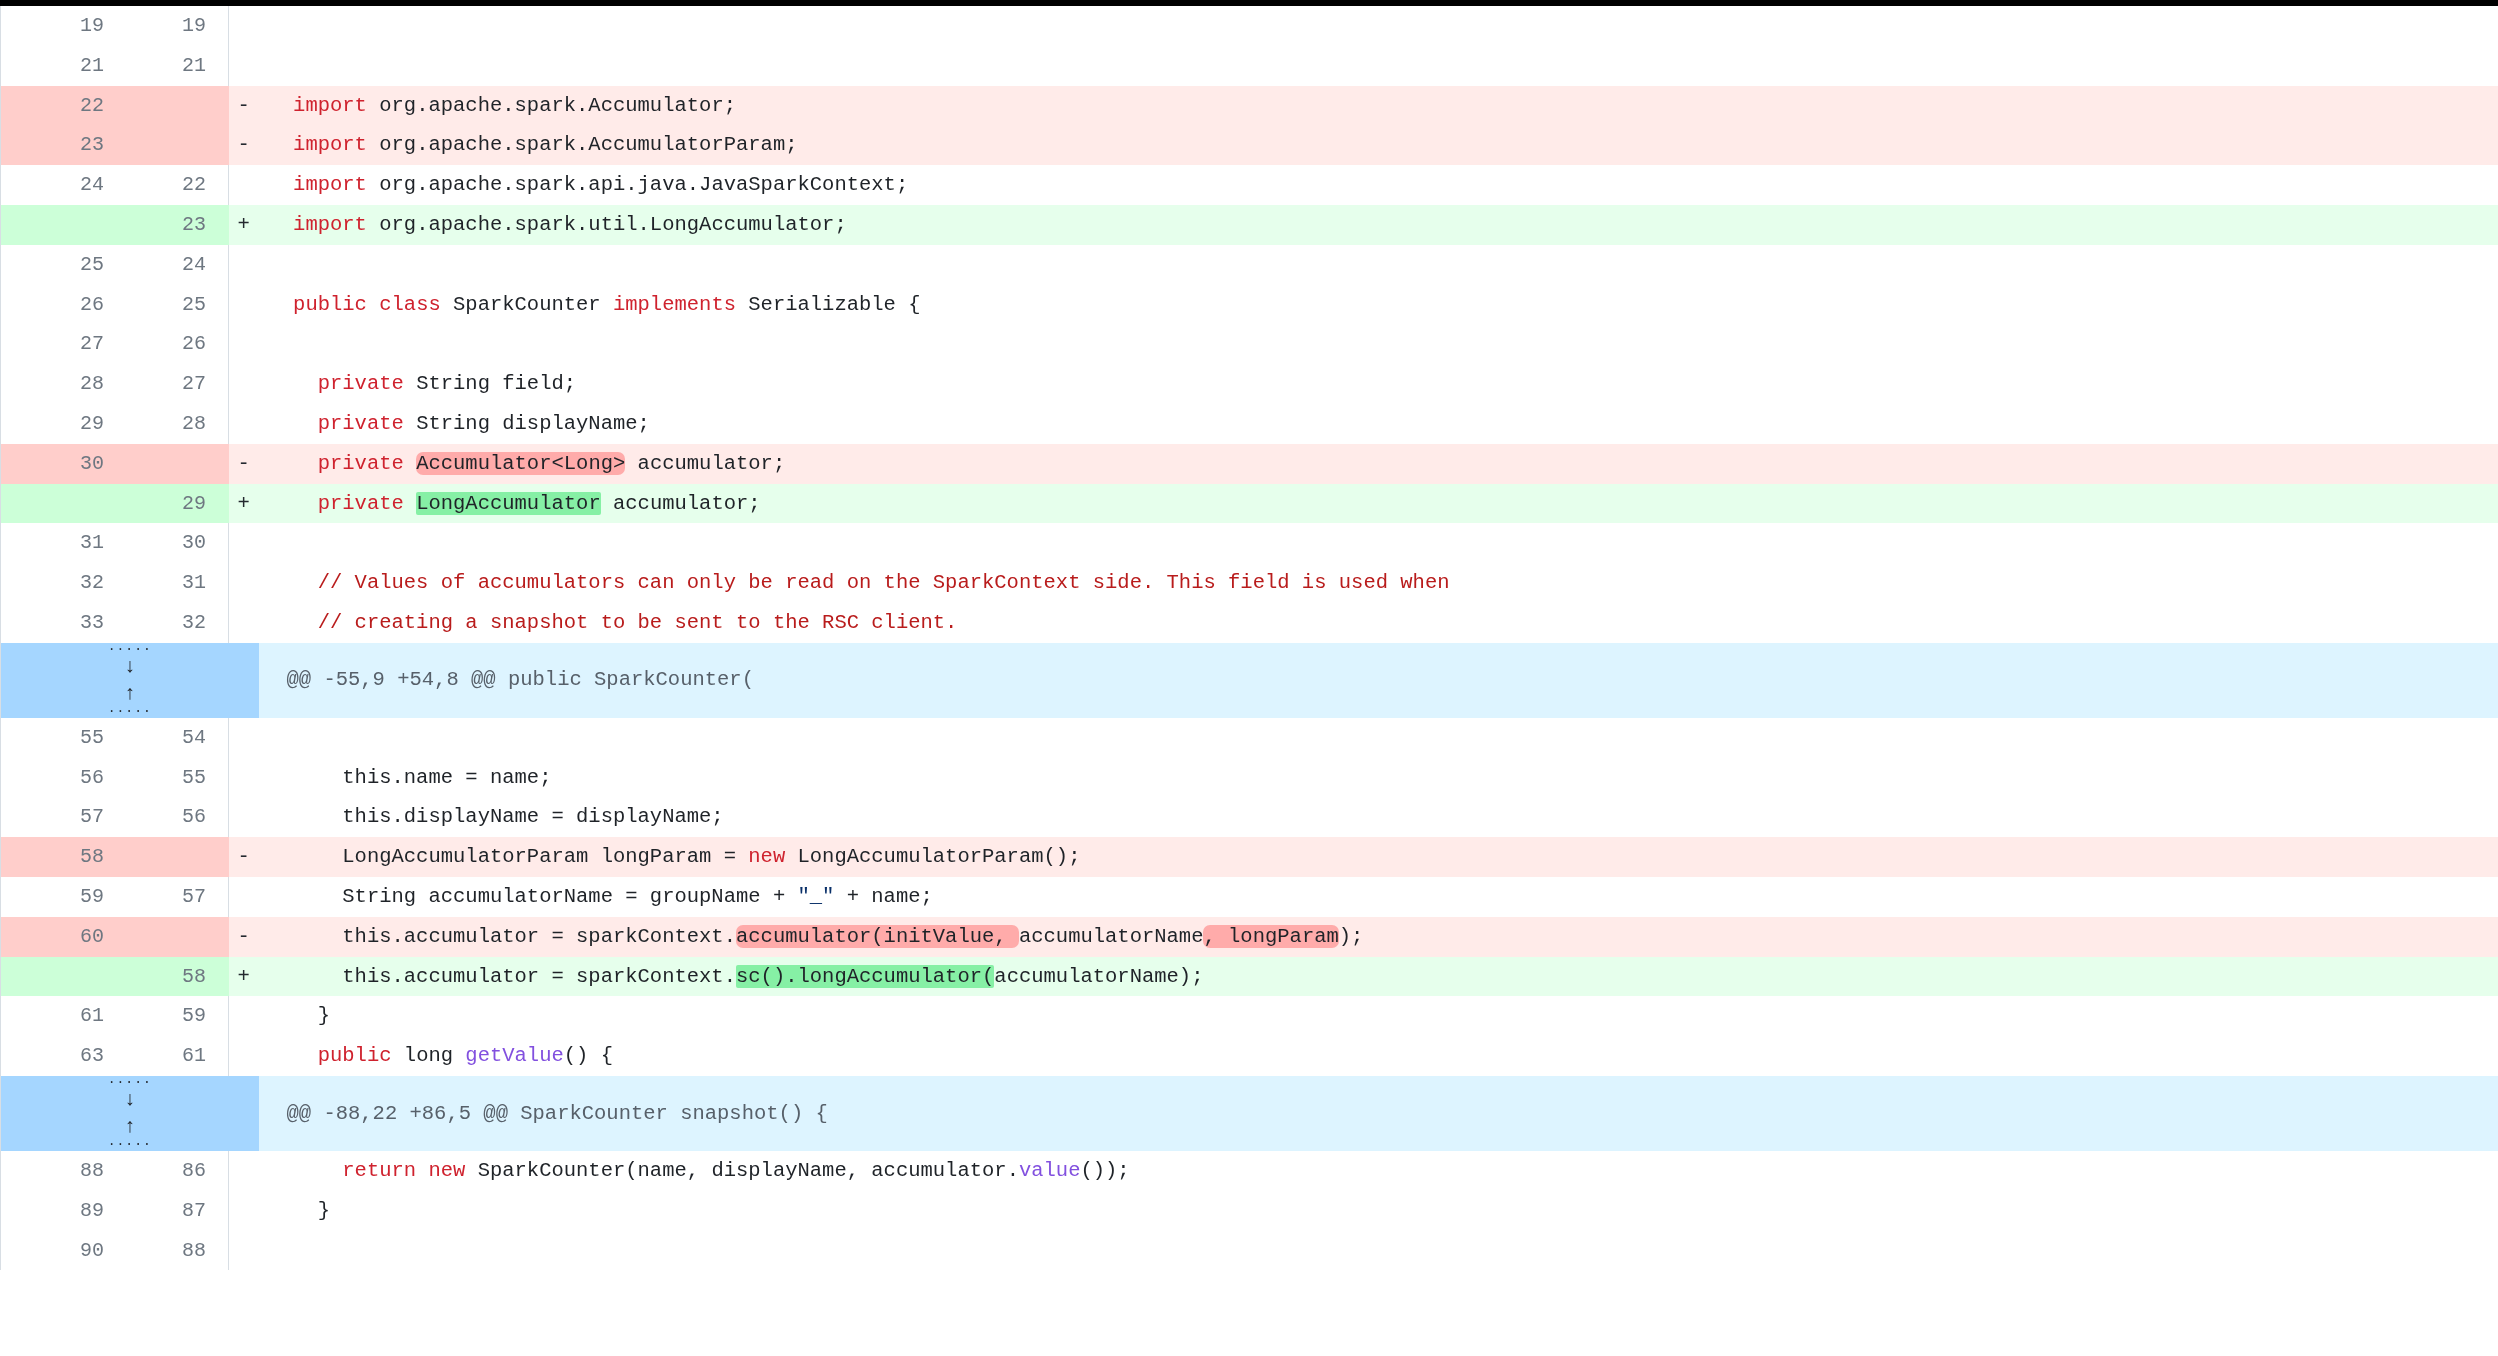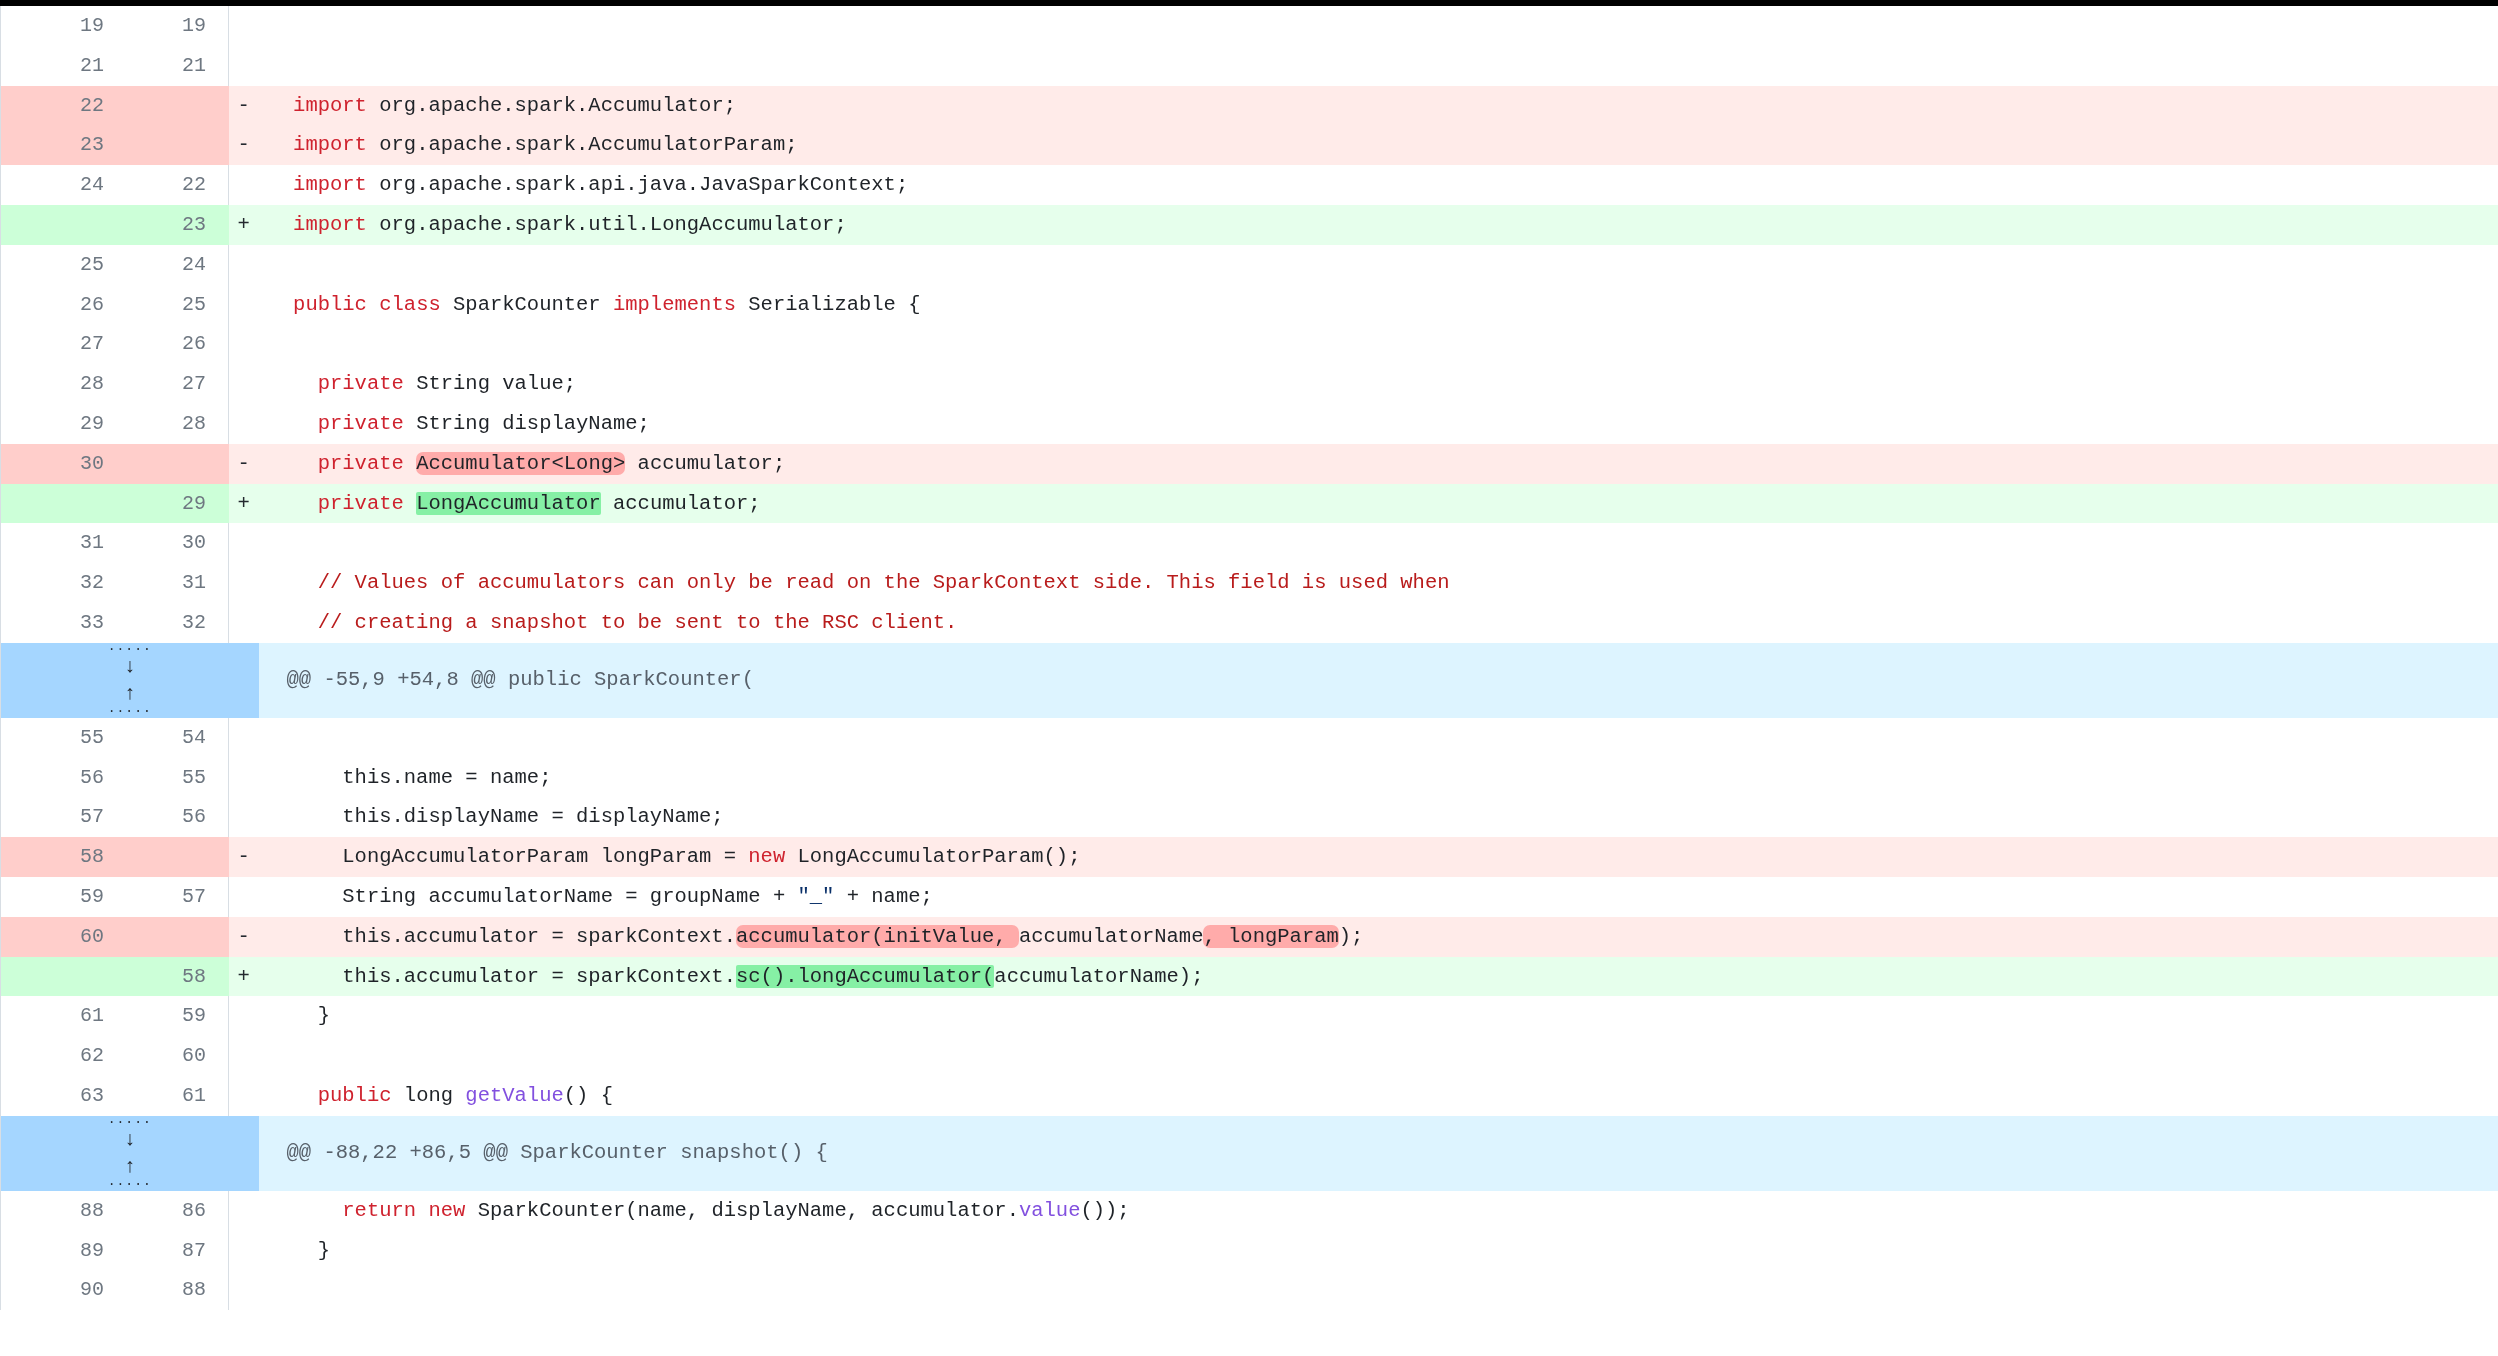--- a/index.html
+++ b/index.html
@@ -170,21 +170,21 @@
         <tr class="ctx">
           <td class="lnum old">27</td>
           <td class="lnum new">26</td>
           <td class="marker"></td>
           <td class="code"></td>
         </tr>
         <tr class="ctx">
           <td class="lnum old">28</td>
           <td class="lnum new">27</td>
           <td class="marker"></td>
-          <td class="code"><span class="pl">    </span><span class="kw">private</span><span class="pl"> String value;</span></td>
+          <td class="code"><span class="pl">    </span><span class="kw">private</span><span class="pl"> String field;</span></td>
         </tr>
         <tr class="ctx">
           <td class="lnum old">29</td>
           <td class="lnum new">28</td>
           <td class="marker"></td>
           <td class="code"><span class="pl">    </span><span class="kw">private</span><span class="pl"> String displayName;</span></td>
         </tr>
         <tr class="del">
           <td class="lnum old">30</td>
           <td class="lnum new"></td>
@@ -261,26 +261,20 @@
           <td class="marker">+</td>
           <td class="code"><span class="pl">      this.accumulator = sparkContext.</span><span class="pl wadd">sc().longAccumulator(</span><span class="pl">accumulatorName);</span></td>
         </tr>
         <tr class="ctx">
           <td class="lnum old">61</td>
           <td class="lnum new">59</td>
           <td class="marker"></td>
           <td class="code"><span class="pl">    }</span></td>
         </tr>
         <tr class="ctx">
-          <td class="lnum old">62</td>
-          <td class="lnum new">60</td>
-          <td class="marker"></td>
-          <td class="code"></td>
-        </tr>
-        <tr class="ctx">
           <td class="lnum old">63</td>
           <td class="lnum new">61</td>
           <td class="marker"></td>
           <td class="code"><span class="pl">    </span><span class="kw">public</span><span class="pl"> long </span><span class="fn">getValue</span><span class="pl">() {</span></td>
         </tr>
         <tr class="hunk">
           <td class="expander" colspan="3"><div class="expander-inner"><span class="exp-arrow" style="font-size: 13px; letter-spacing: 1px;">·····</span><span class="exp-arrow" style="font-size: 20px;">↓</span><span class="exp-arrow" style="font-size: 20px; margin-top: 6px;">↑</span><span class="exp-arrow" style="font-size: 13px; letter-spacing: 1px;">·····</span></div></td>
           <td class="hunk-head">@@ -88,22 +86,5 @@ SparkCounter snapshot() {</td>
         </tr>
         <tr class="ctx">

